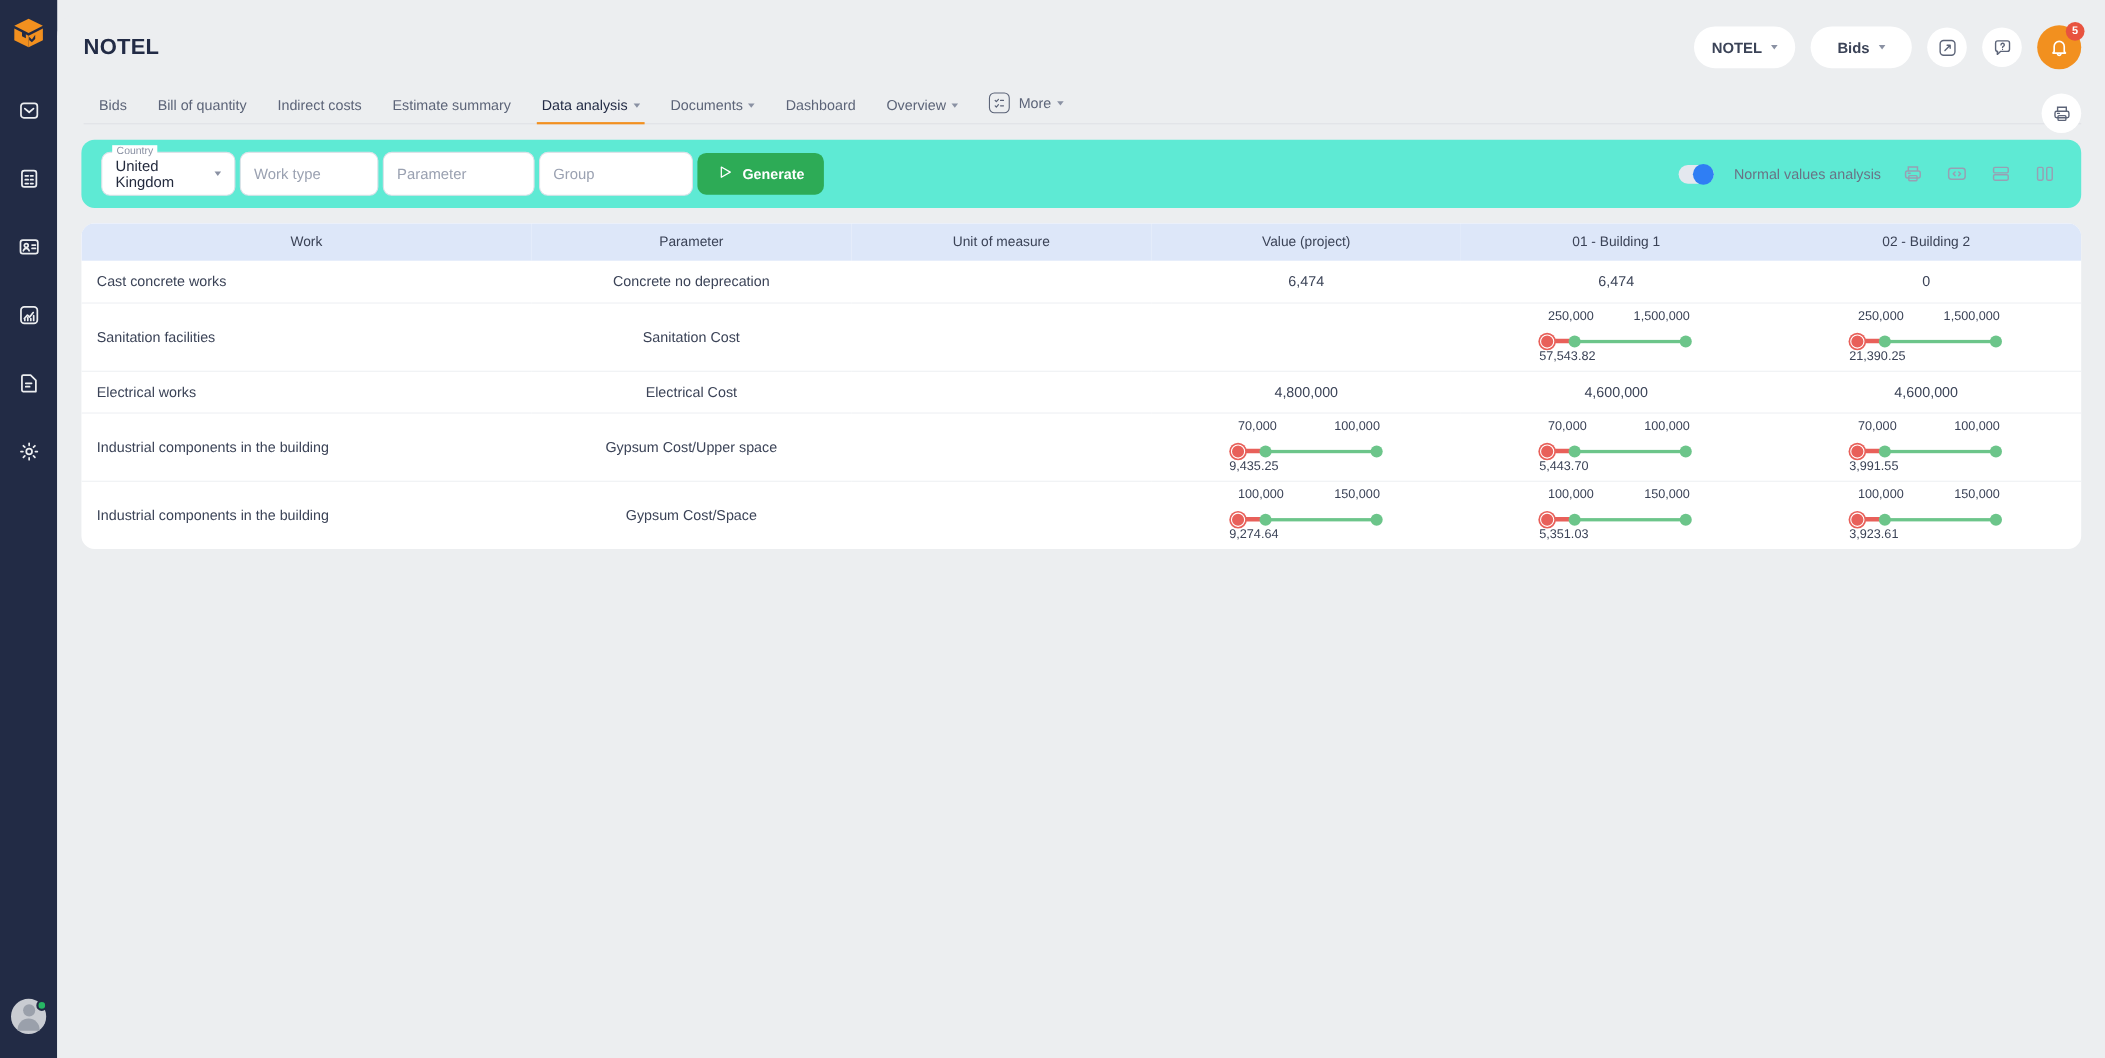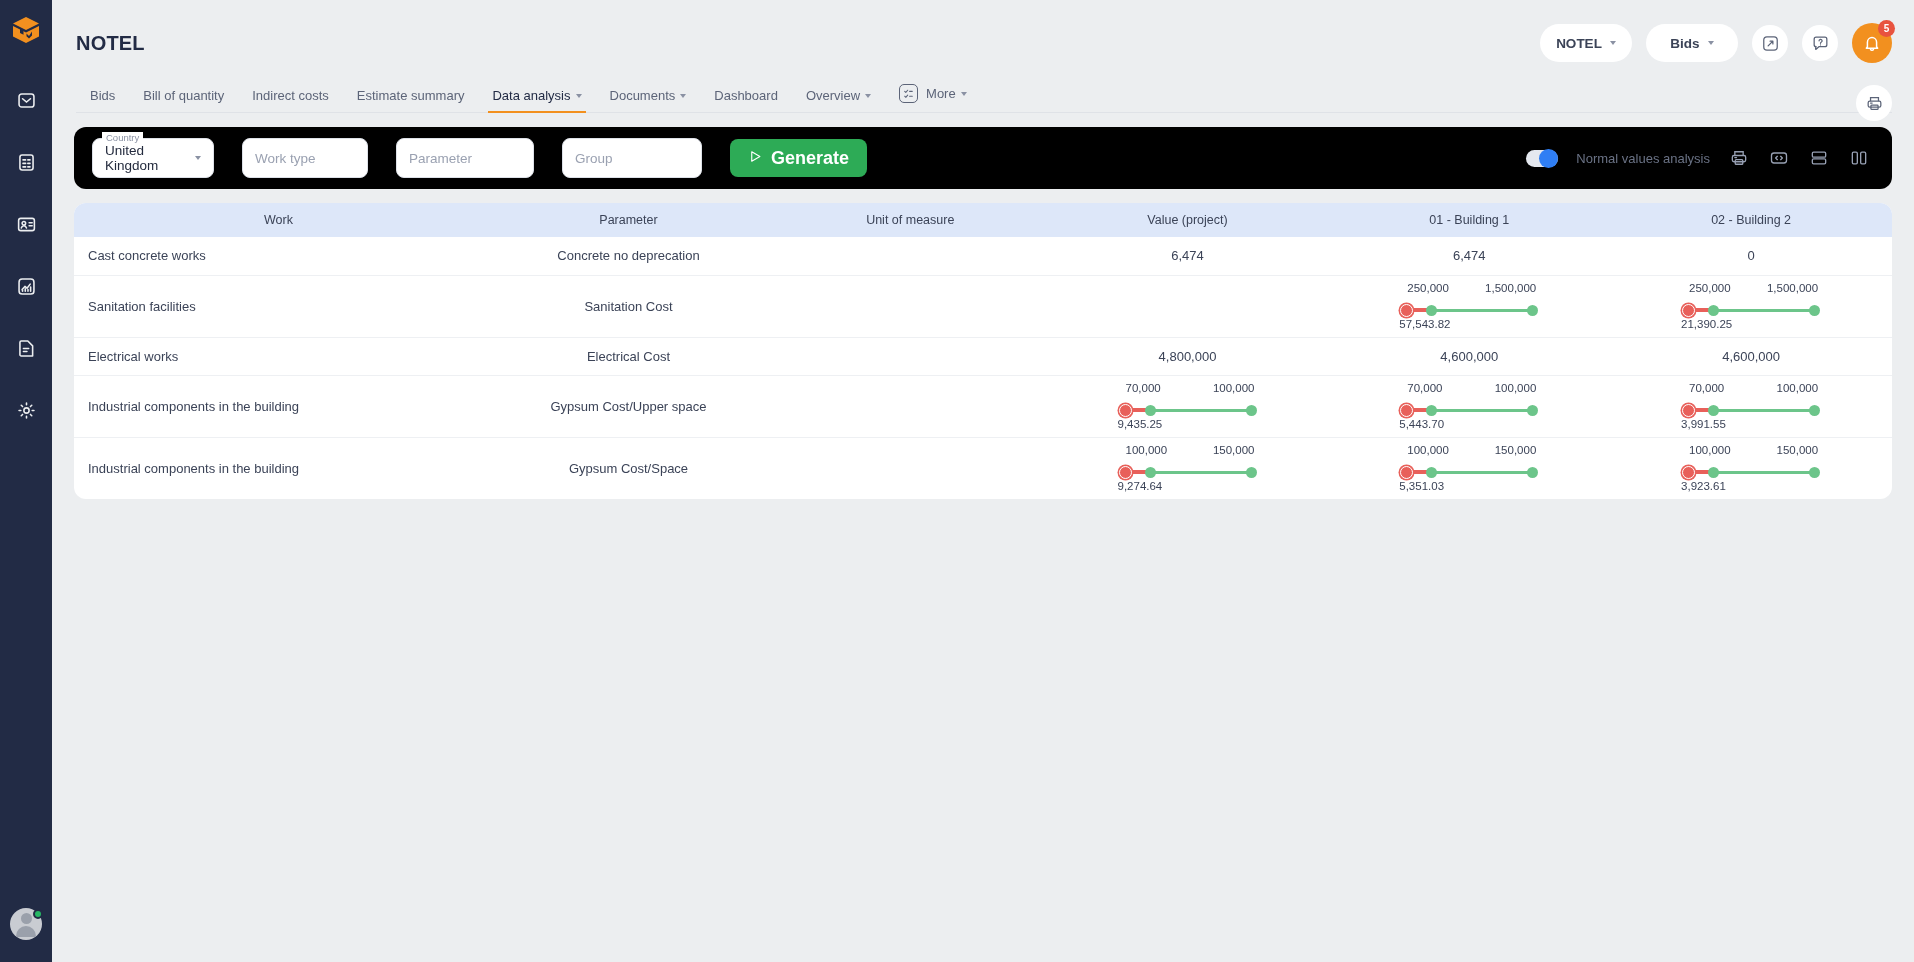--- a/index.html
+++ b/index.html
@@ -70,41 +70,41 @@
   }
   .chev { width: 0; height: 0; border-left: 3.5px solid transparent; border-right: 3.5px solid transparent;
           border-top: 4px solid #8a91a3; display: inline-block; }
   .more-icon { width: 19px; height: 19px; border: 1.4px solid #5c6478; border-radius: 5px;
                display:flex; align-items:center; justify-content:center; margin-right: 3px; }
 
   .print-top { position: absolute; right: 22px; top: 10px; }
 
   
   .filterbar {
-    margin: 14px 22px 0 22px; height: 62px; background: #000000; border-radius: 12px;
-    display: flex; align-items: center; padding: 0 16px 0 18px; gap: 28px; position: relative;
+    margin: 14px 22px 0 22px; height: 62px; background: #5eead4; border-radius: 12px;
+    display: flex; align-items: center; padding: 0 16px 0 18px; gap: 4px; position: relative;
   }
   .field {
     height: 40px; border: 1px solid #dde1e8; border-radius: 8px;
     display: flex; align-items: center; padding: 0 12px; position: relative; cursor: pointer;
     font-size: 13.5px; color: #232a3d; background: #fff;
   }
   .field .flabel {
     position: absolute; top: -7px; left: 9px; background: #fff; padding: 0 4px;
     font-size: 9.5px; color: #8a91a3;
   }
   .field .ph { color: #9aa1b1; }
   .field.country { width: 122px; justify-content: space-between; }
   .field.worktype { width: 126px; }
   .field.parameter { width: 138px; }
   .field.group { width: 140px; }
   .field.paramset { width: 282px; }
   .gen-btn {
     height: 38px; padding: 0 18px; background: #2dab56; color: #fff; border-radius: 8px;
-    display: flex; align-items: center; gap: 8px; font-size: 18px; font-weight: bold; cursor: pointer;
+    display: flex; align-items: center; gap: 8px; font-size: 13px; font-weight: bold; cursor: pointer;
   }
   .filter-right { margin-left: auto; display: flex; align-items: center; gap: 18px; padding-right: 6px; }
   .toggle { width: 32px; height: 17px; border-radius: 9px; background: #e4e8ef; position: relative; cursor: pointer; }
   .toggle .knob { position: absolute; right: 0; top: -1px; width: 19px; height: 19px; border-radius: 50%; background: #2f7ef4; }
   .toggle-label { font-size: 13px; color: #6a7285; }
   .ficon { width: 22px; height: 22px; display: flex; align-items: center; justify-content: center; cursor: pointer; }
 
   
   .table-wrap { margin: 14px 22px 0 22px; background: #fff; border-radius: 12px; overflow: hidden; }
   table { width: 100%; border-collapse: collapse; table-layout: fixed; }

